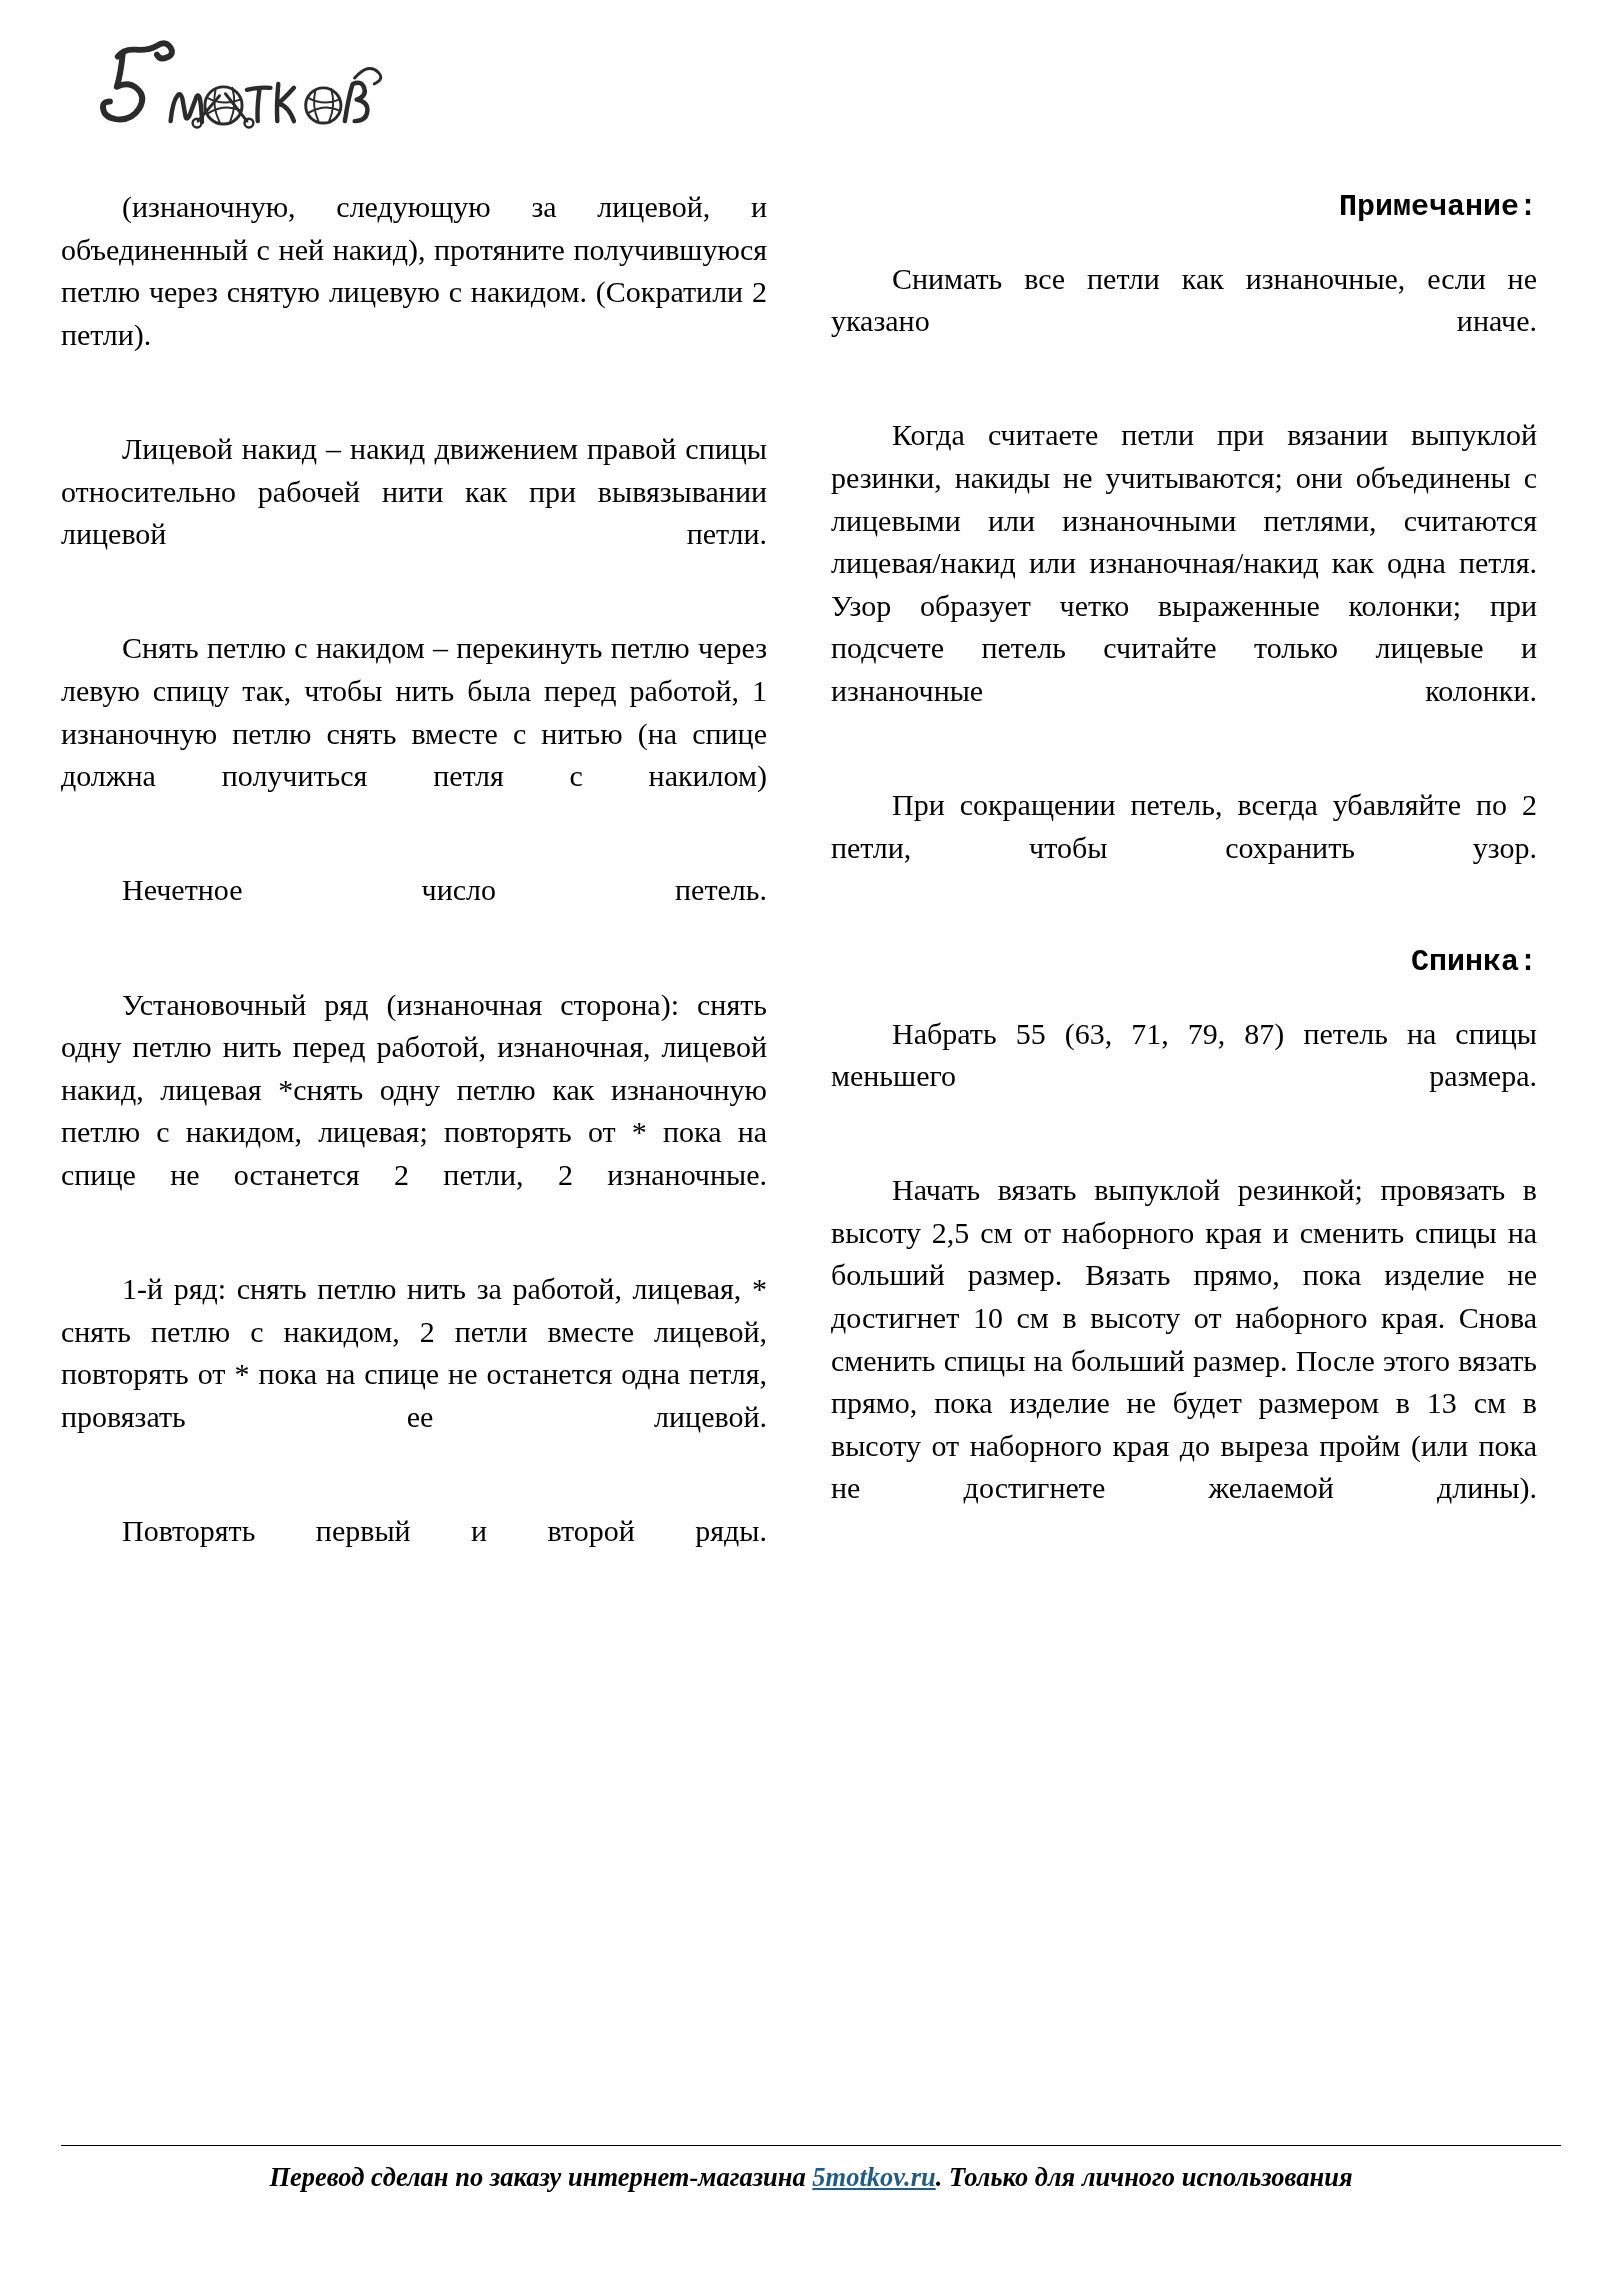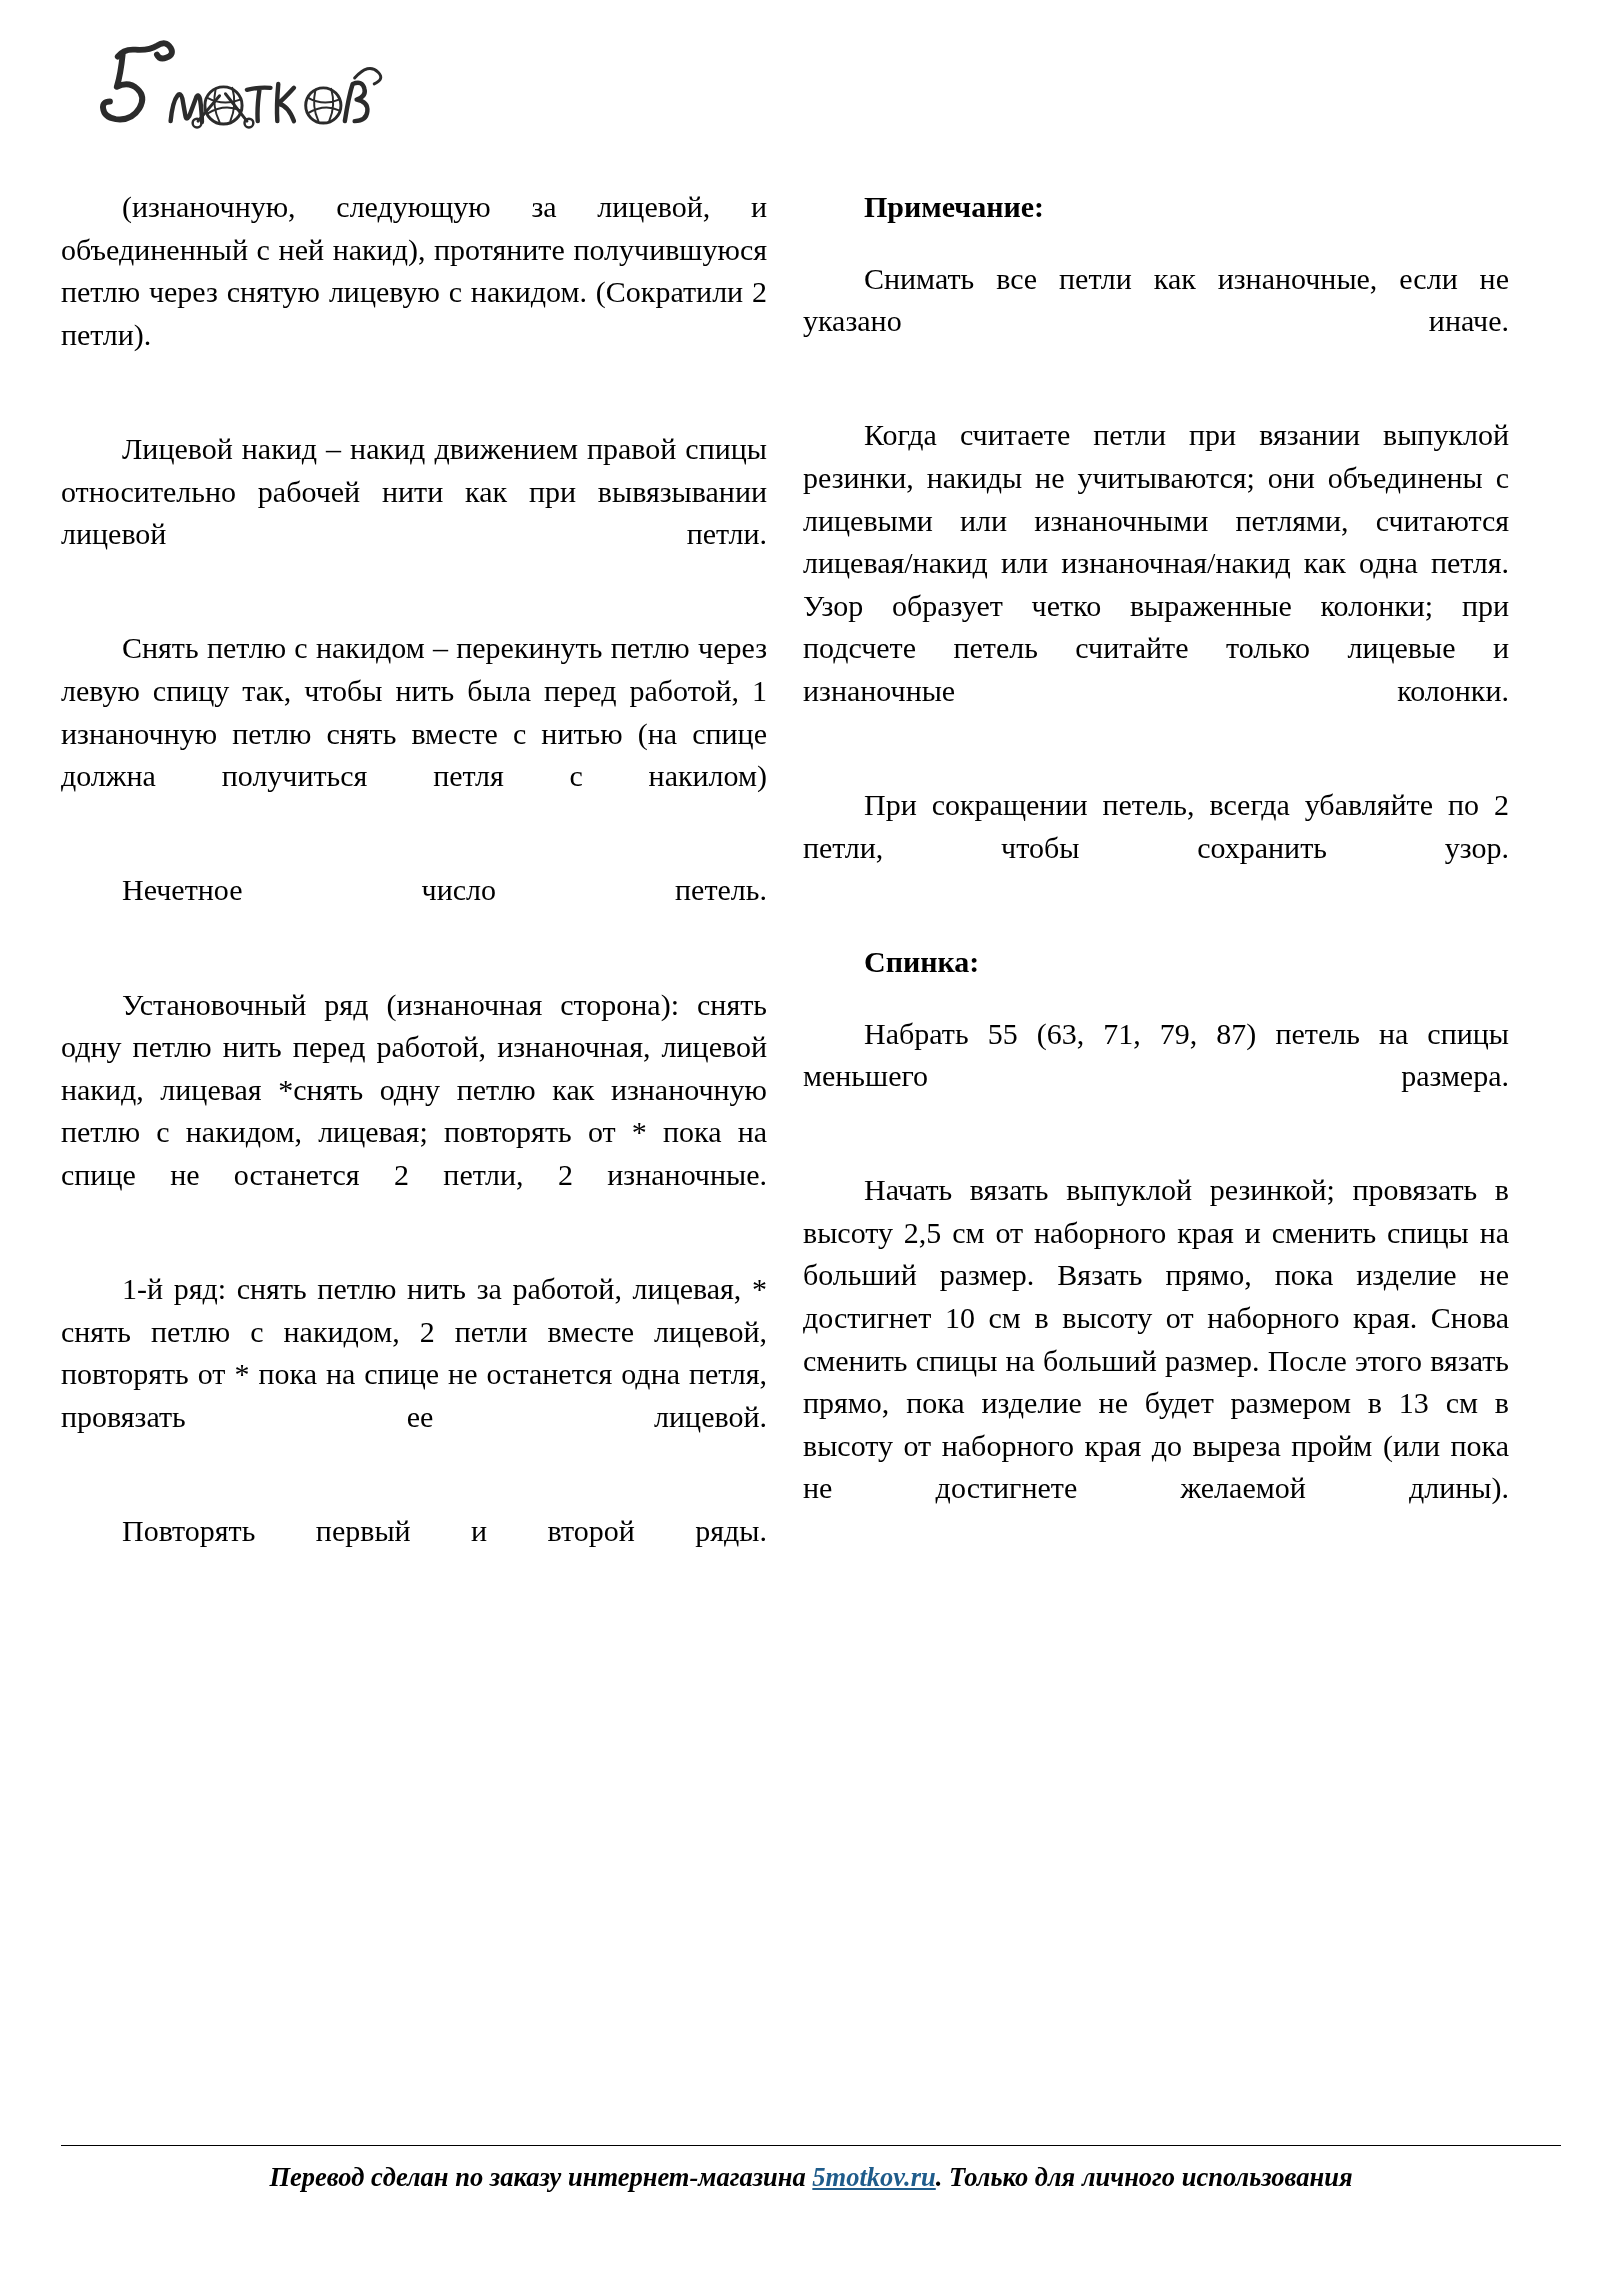--- a/index.html
+++ b/index.html
@@ -31,21 +31,21 @@
   }
   .logo-area svg { display: block; }
 
   
   .columns {
     position: absolute;
     left: 61px;
     top: 186px;
     width: 1500px;
     display: flex;
-    gap: 36px;
+    gap: 64px;
   }
   .col {
     width: 706px;
   }
 
   p.para {
     margin: 0 0 29px 0;
     font-size: 30px;
     line-height: 1.42;
     text-align: justify;
@@ -53,22 +53,23 @@
     -webkit-hyphens: none;
     hyphens: none;
   }
   p.para:last-child { margin-bottom: 0; }
 
   p.heading {
     margin: 0 0 29px 0;
     font-size: 30px;
     line-height: 1.42;
     font-weight: bold;
-    text-align: left;
+    text-align: right;
     text-indent: 61px;
+    font-family: Liberation Mono, monospace;
   }
 
   
   p.para::after {
     content: "";
     display: inline-block;
     width: 100%;
   }
 
   

